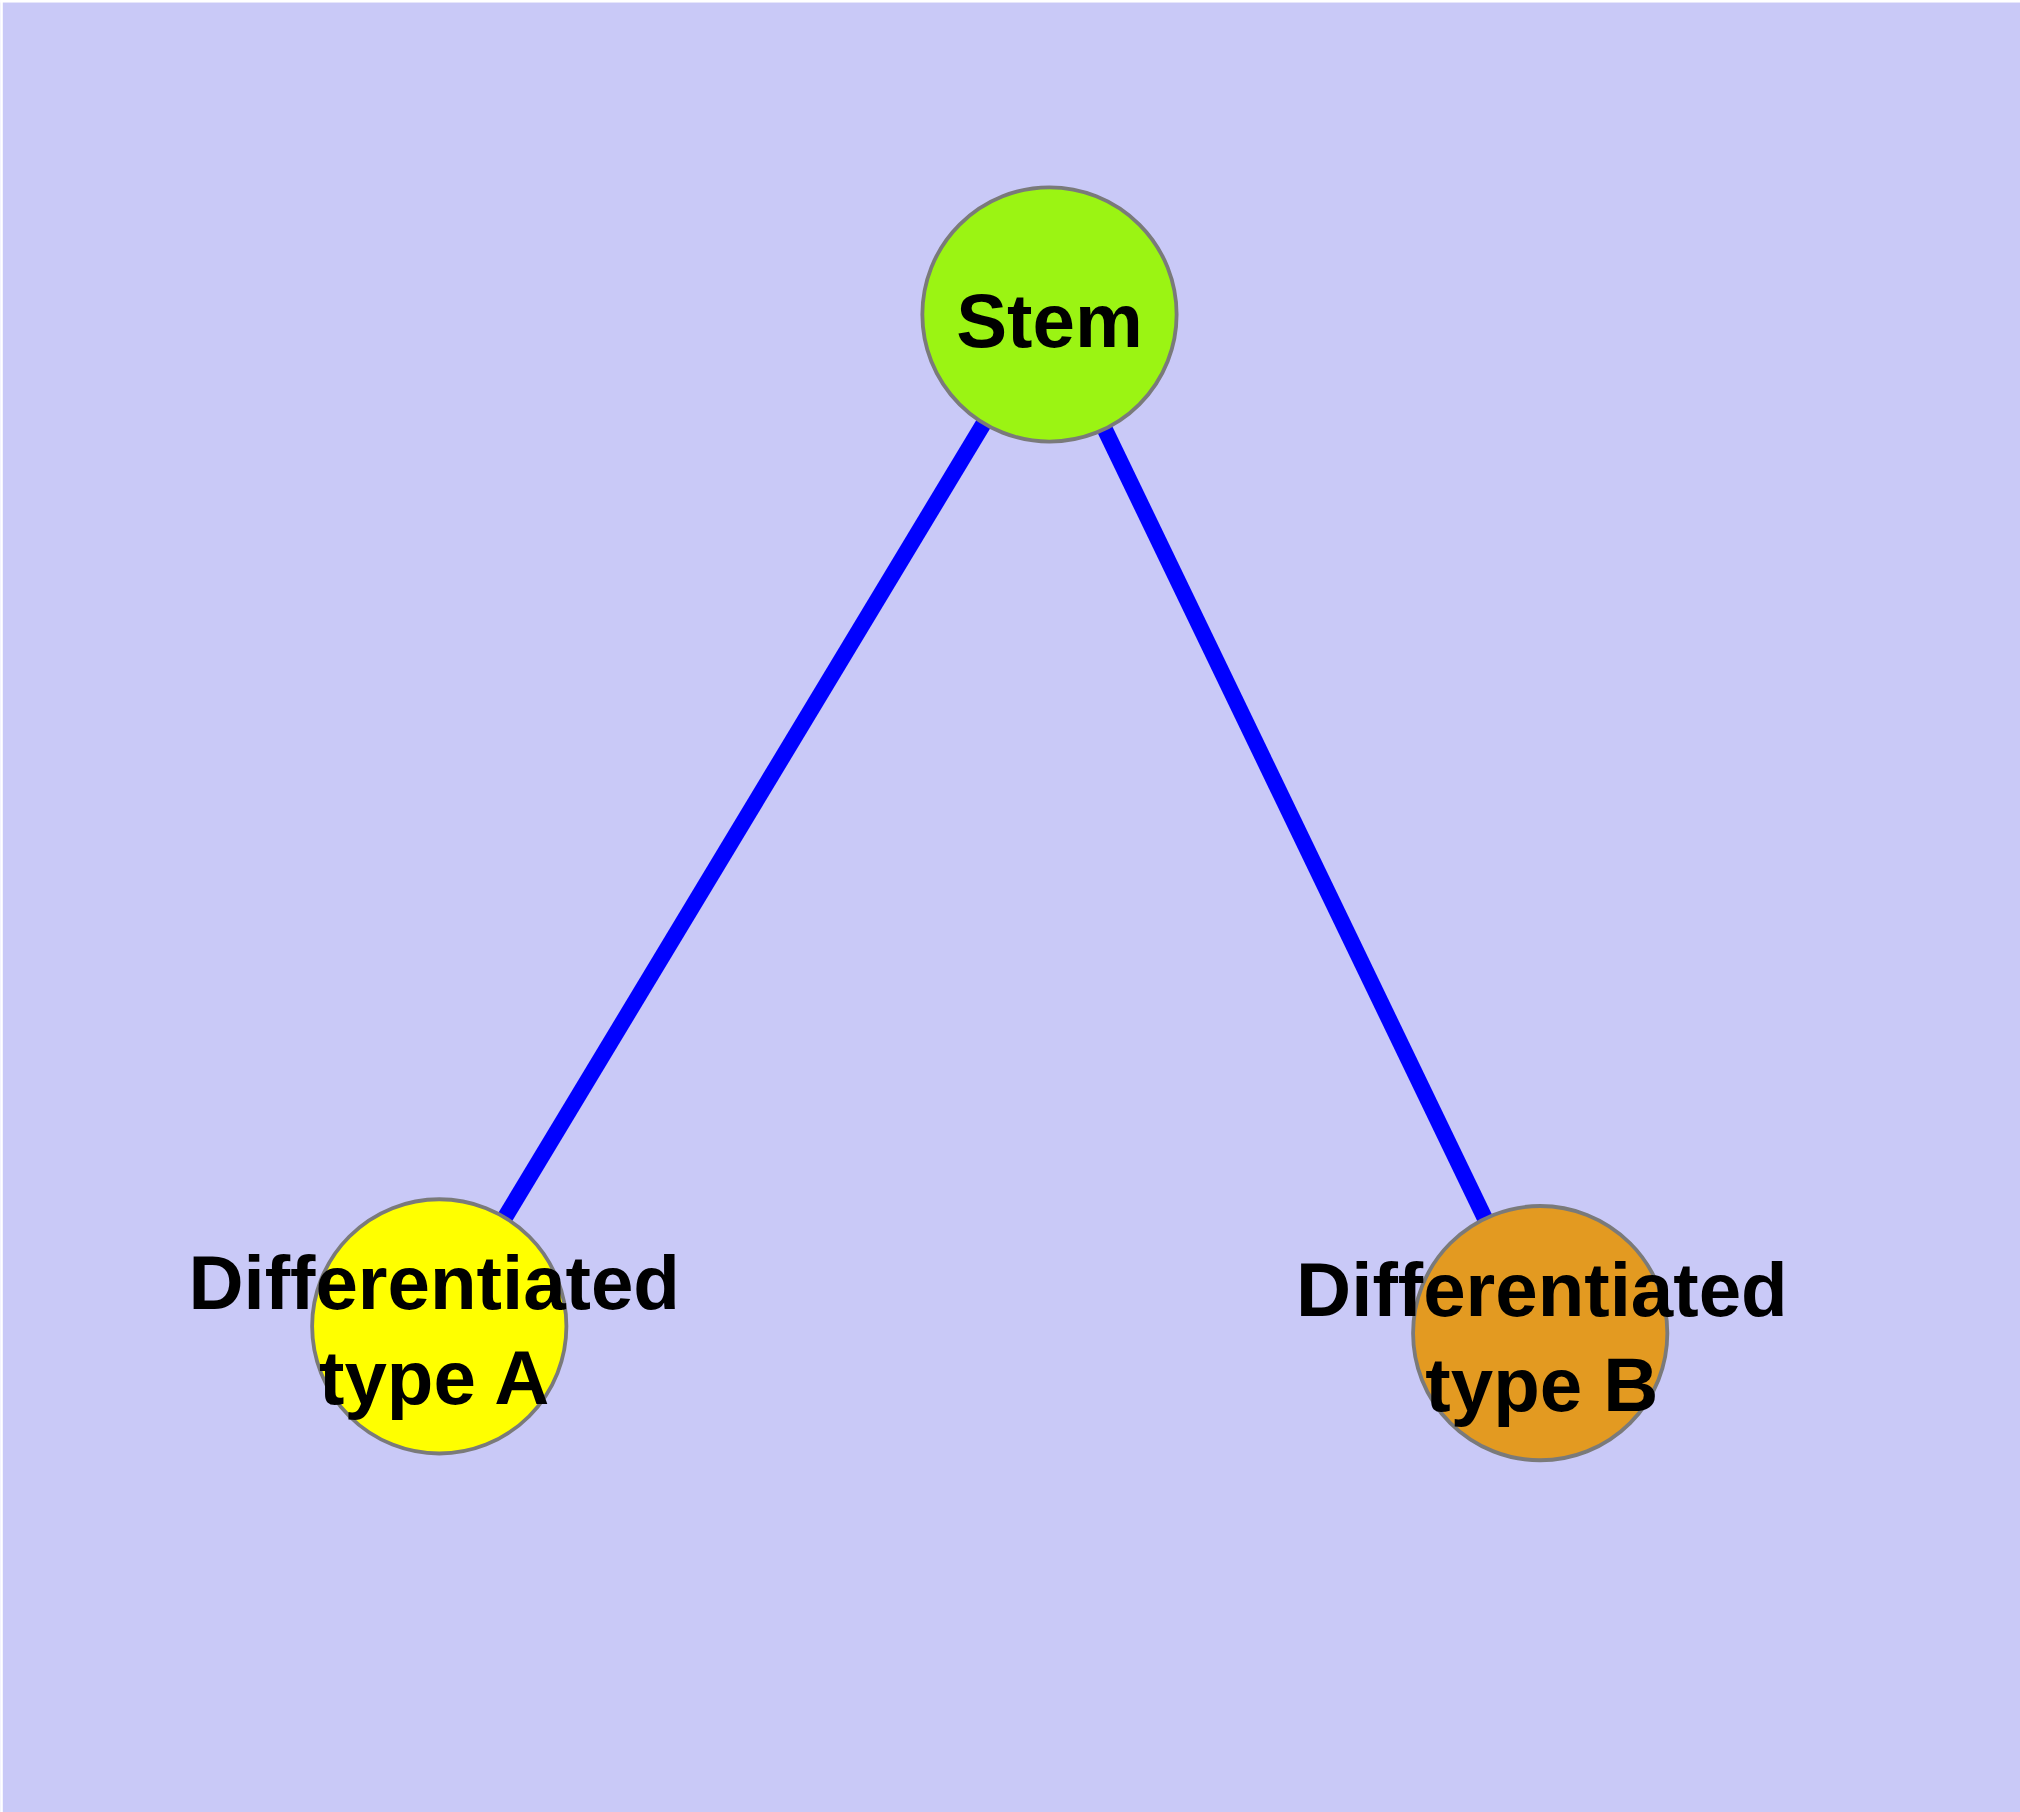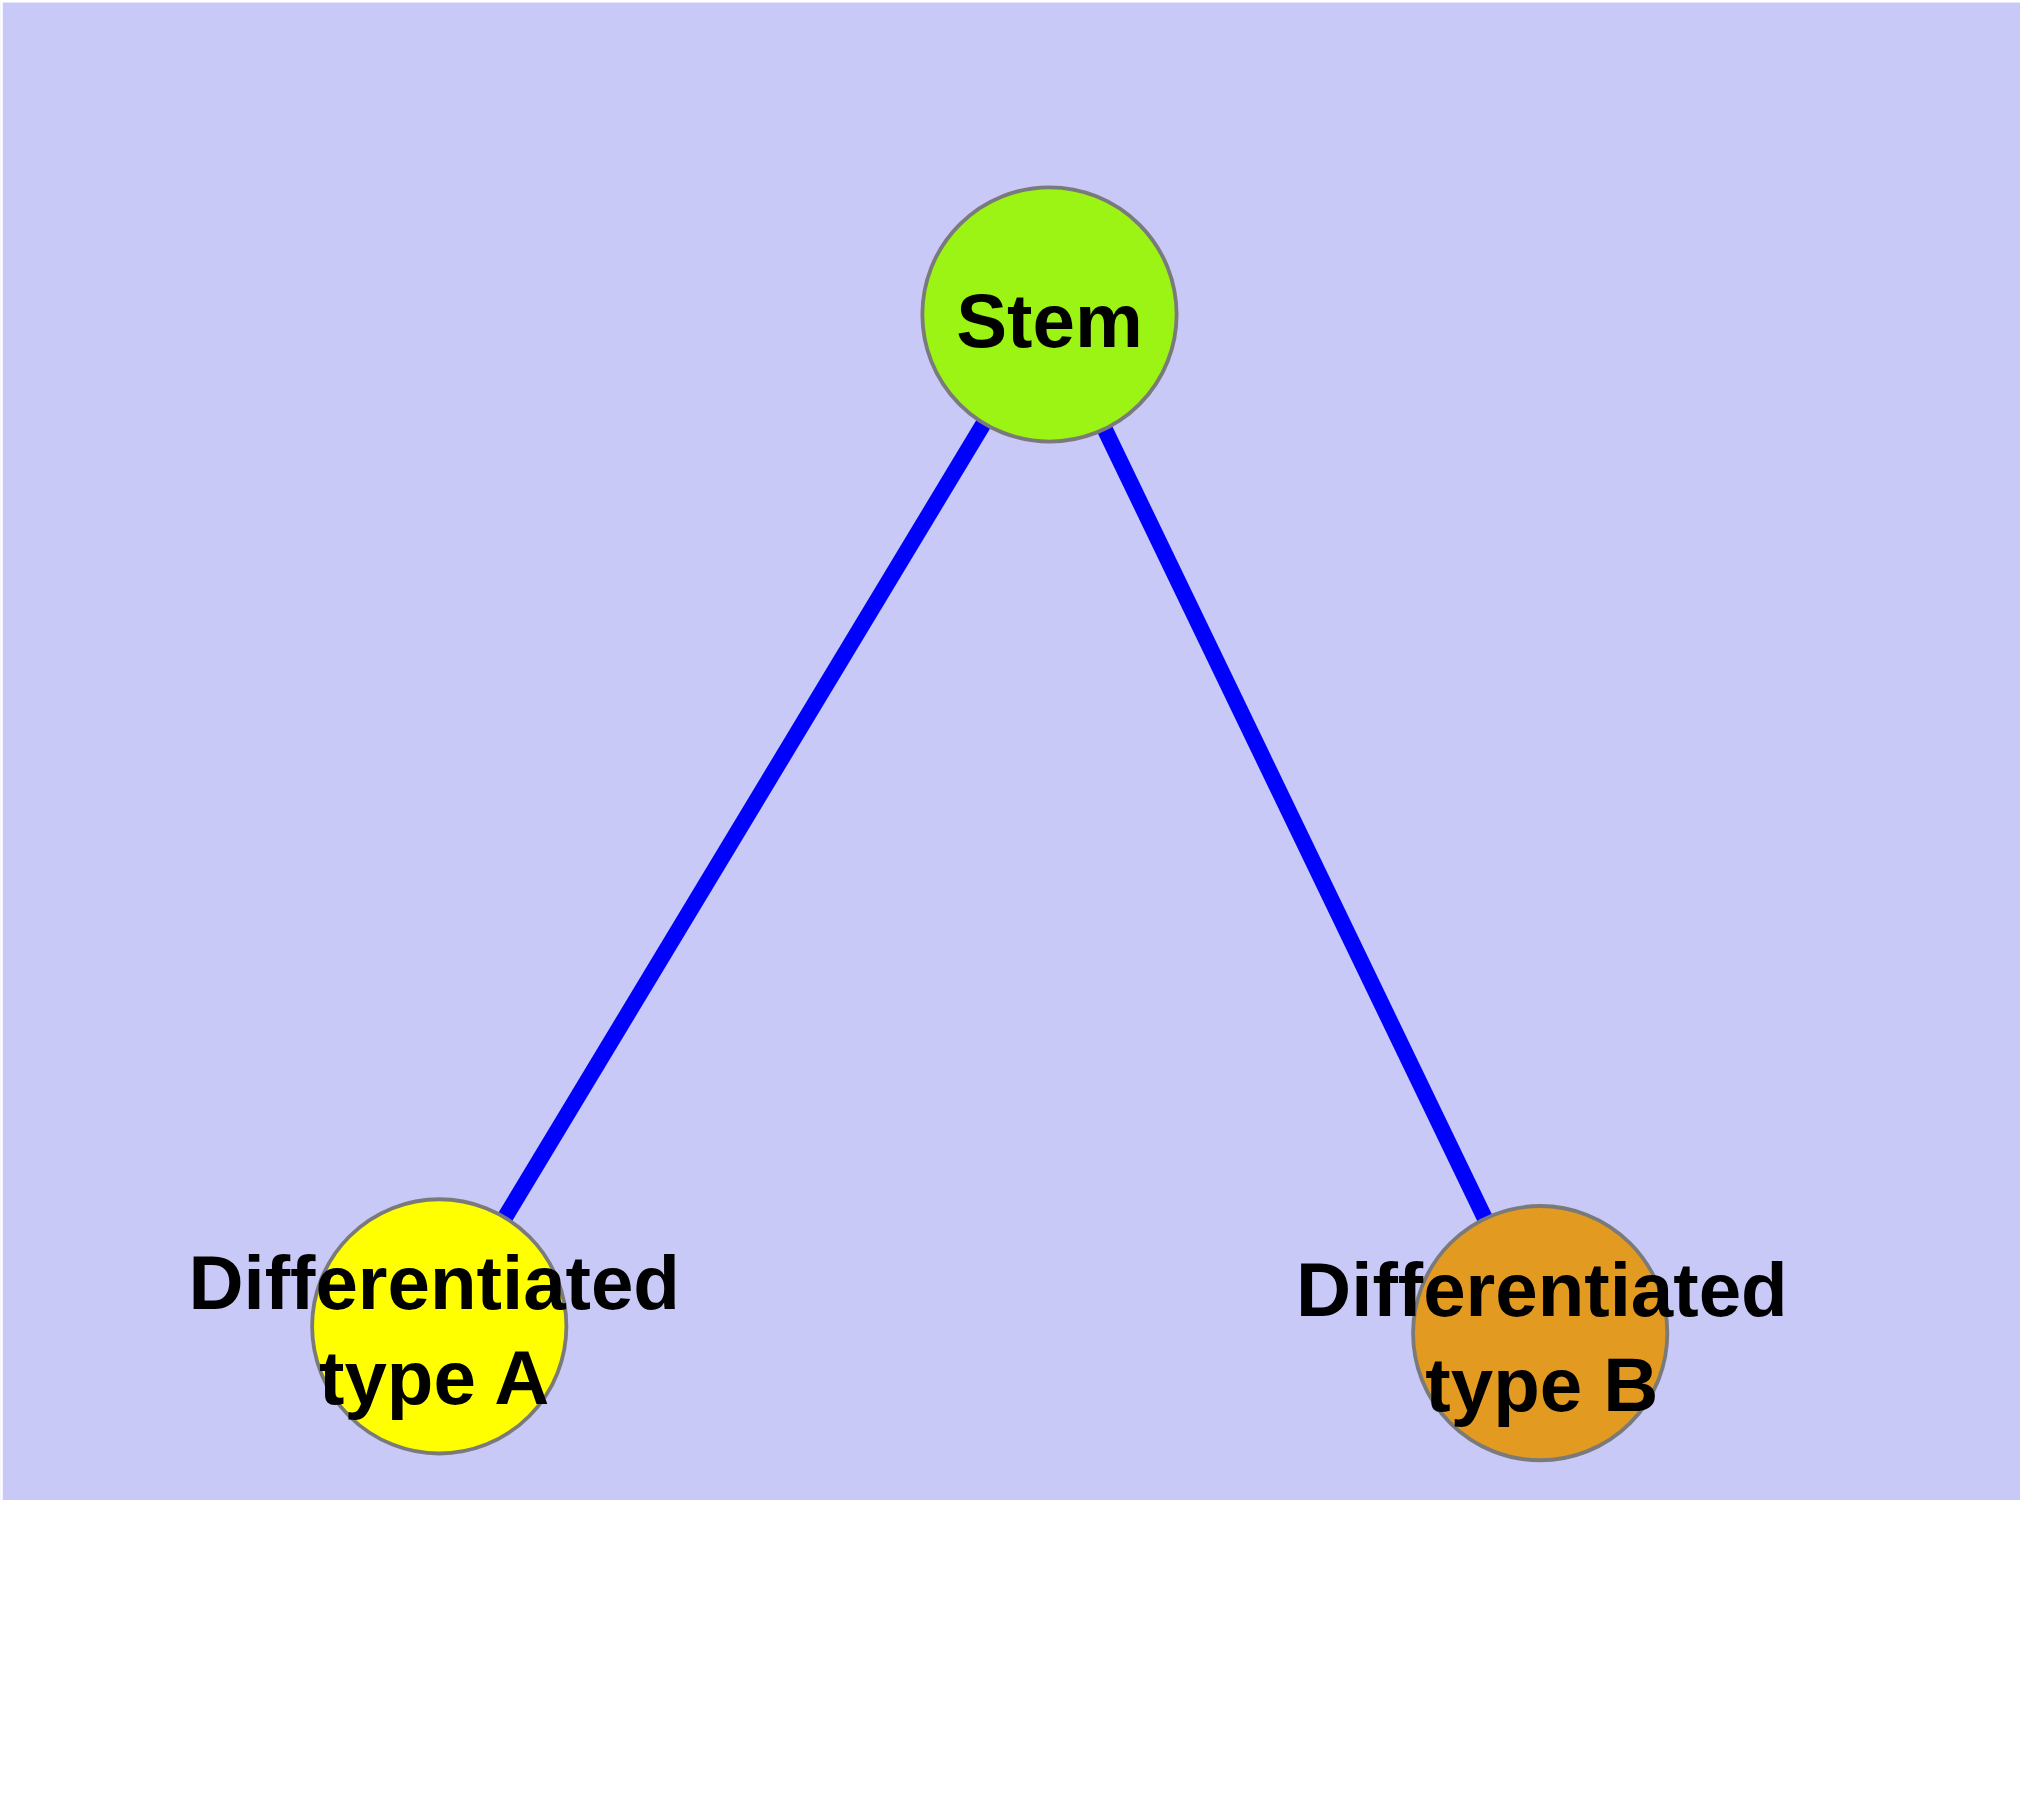--- a/index.html
+++ b/index.html
@@ -3,21 +3,21 @@
 <meta charset="utf-8">
 <style>
   html, body {
     margin: 0;
     padding: 0;
     background: #ffffff;
   }
   #stage {
     position: relative;
     width: 2021px;
-    height: 1500px;
+    height: 1812px;
     overflow: hidden;
     font-family: "Liberation Sans", "DejaVu Sans", sans-serif;
   }
   svg { display: block; }
   .edge {
     stroke-width: 19px;
     fill: none;
     stroke-linecap: butt;
   }
   .node-circle {

